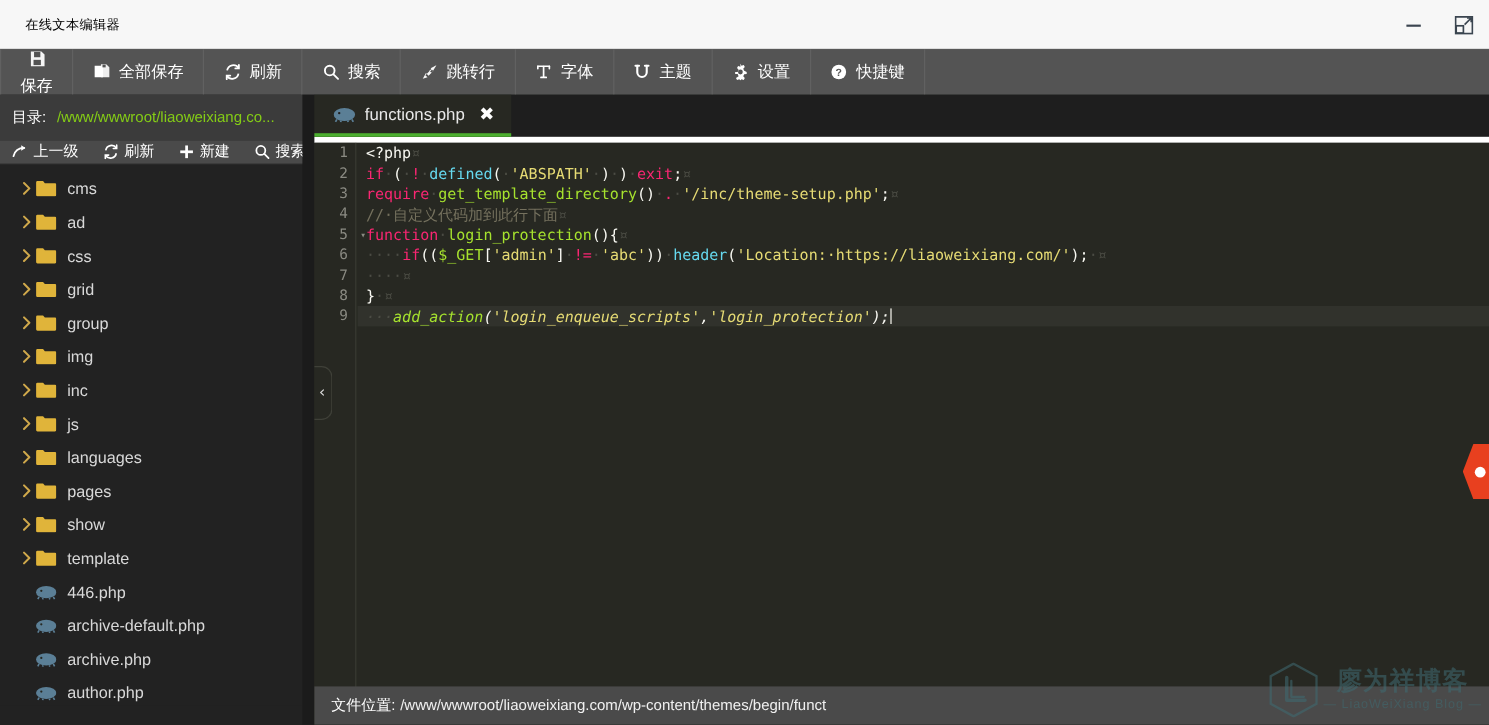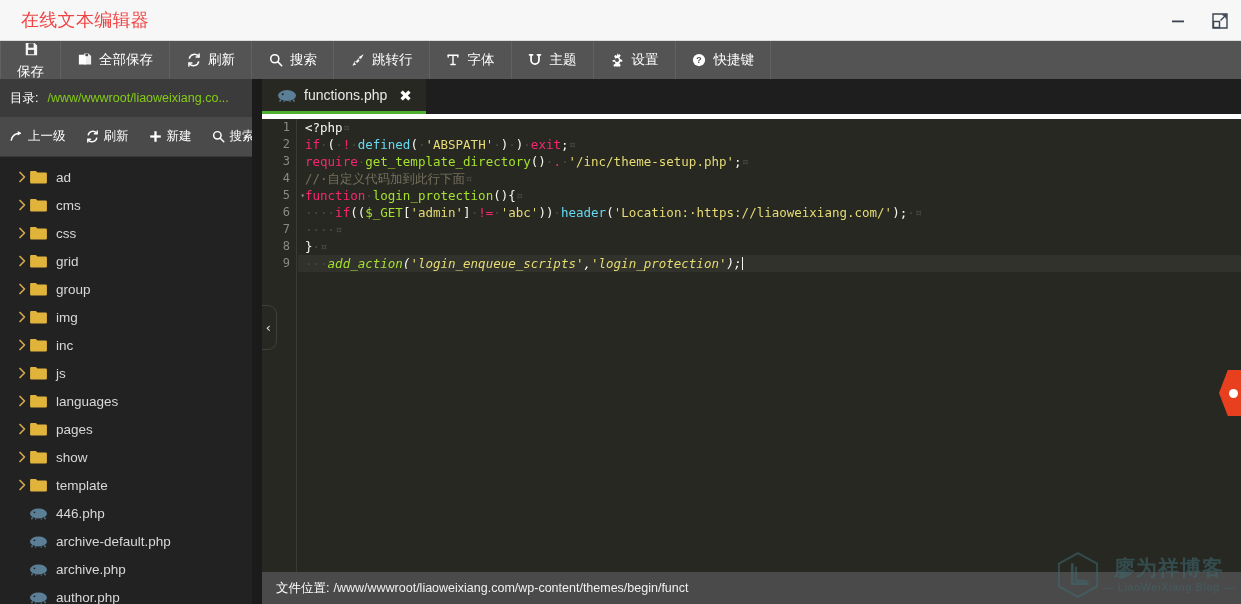--- a/index.html
+++ b/index.html
@@ -15,22 +15,22 @@
   
   .titlebar {
     position: absolute; top: 0; left: 0;
     width: 1241px; height: 41px;
     background: #f7f7f7;
     border-bottom: 1px solid #dcdcdc;
     display: flex; align-items: center;
   }
   .titlebar-text {
     margin-left: 21px;
-    font-size: 18px;
-    color: #ef4444;
+    font-size: 11px;
+    color: #000000;
     letter-spacing: .3px;
   }
   .win-controls {
     position: absolute; right: 8px; top: 0;
     height: 41px; display: flex; align-items: center; gap: 16px;
   }
   .win-btn {
     width: 26px; height: 26px;
     display: flex; align-items: center; justify-content: center;
     cursor: pointer;
@@ -74,21 +74,21 @@
     display: flex; align-items: center;
     padding: 0 10px;
     font-size: 12.5px;
     color: #e7e7e7;
     overflow: hidden; white-space: nowrap;
   }
   .dirbar .lbl { color: #ffffff; flex: 0 0 auto; }
   .dirbar .pth { color: #84cc16; margin-left: 9px; overflow: hidden; text-overflow: ellipsis; }
 
   .treetools {
-    height: 40px; width: 262px;
+    height: 20px; width: 262px;
     background: #4a4a4a;
     display: flex; align-items: center;
     border-bottom: 1px solid #3a3a3a;
   }
   .tt-item {
     display: flex; align-items: center; gap: 5px;
     padding: 0 10px;
     height: 36px;
     color: #fff; font-size: 12.5px; cursor: pointer;
     white-space: nowrap;
@@ -465,35 +465,35 @@
         <span class="tw-chev">
           <svg width="9" height="12" viewBox="0 0 9 12" fill="none" stroke="#cfa84b" stroke-width="1.7">
               <path d="M2 1.5L6.5 6 2 10.5" stroke-linecap="round" stroke-linejoin="round"></path>
             </svg>
         </span>
         <span class="tw-ico">
           <svg width="17" height="14" viewBox="0 0 18 15" fill="#e0b43a">
               <path d="M0 2.2A1.2 1.2 0 0 1 1.2 1h5l1.6 1.8h9A1.2 1.2 0 0 1 18 4v9.3a1.2 1.2 0 0 1-1.2 1.2H1.2A1.2 1.2 0 0 1 0 13.3z"></path>
             </svg>
         </span>
+        <span class="tree-label">cms</span>
+      </div>
+
+      <div class="tree-row">
+        <span class="tw-chev">
+          <svg width="9" height="12" viewBox="0 0 9 12" fill="none" stroke="#cfa84b" stroke-width="1.7">
+              <path d="M2 1.5L6.5 6 2 10.5" stroke-linecap="round" stroke-linejoin="round"></path>
+            </svg>
+        </span>
+        <span class="tw-ico">
+          <svg width="17" height="14" viewBox="0 0 18 15" fill="#e0b43a">
+              <path d="M0 2.2A1.2 1.2 0 0 1 1.2 1h5l1.6 1.8h9A1.2 1.2 0 0 1 18 4v9.3a1.2 1.2 0 0 1-1.2 1.2H1.2A1.2 1.2 0 0 1 0 13.3z"></path>
+            </svg>
+        </span>
         <span class="tree-label">ad</span>
-      </div>
-
-      <div class="tree-row">
-        <span class="tw-chev">
-          <svg width="9" height="12" viewBox="0 0 9 12" fill="none" stroke="#cfa84b" stroke-width="1.7">
-              <path d="M2 1.5L6.5 6 2 10.5" stroke-linecap="round" stroke-linejoin="round"></path>
-            </svg>
-        </span>
-        <span class="tw-ico">
-          <svg width="17" height="14" viewBox="0 0 18 15" fill="#e0b43a">
-              <path d="M0 2.2A1.2 1.2 0 0 1 1.2 1h5l1.6 1.8h9A1.2 1.2 0 0 1 18 4v9.3a1.2 1.2 0 0 1-1.2 1.2H1.2A1.2 1.2 0 0 1 0 13.3z"></path>
-            </svg>
-        </span>
-        <span class="tree-label">cms</span>
       </div>
 
       <div class="tree-row">
         <span class="tw-chev">
           <svg width="9" height="12" viewBox="0 0 9 12" fill="none" stroke="#cfa84b" stroke-width="1.7">
               <path d="M2 1.5L6.5 6 2 10.5" stroke-linecap="round" stroke-linejoin="round"></path>
             </svg>
         </span>
         <span class="tw-ico">
           <svg width="17" height="14" viewBox="0 0 18 15" fill="#e0b43a">

